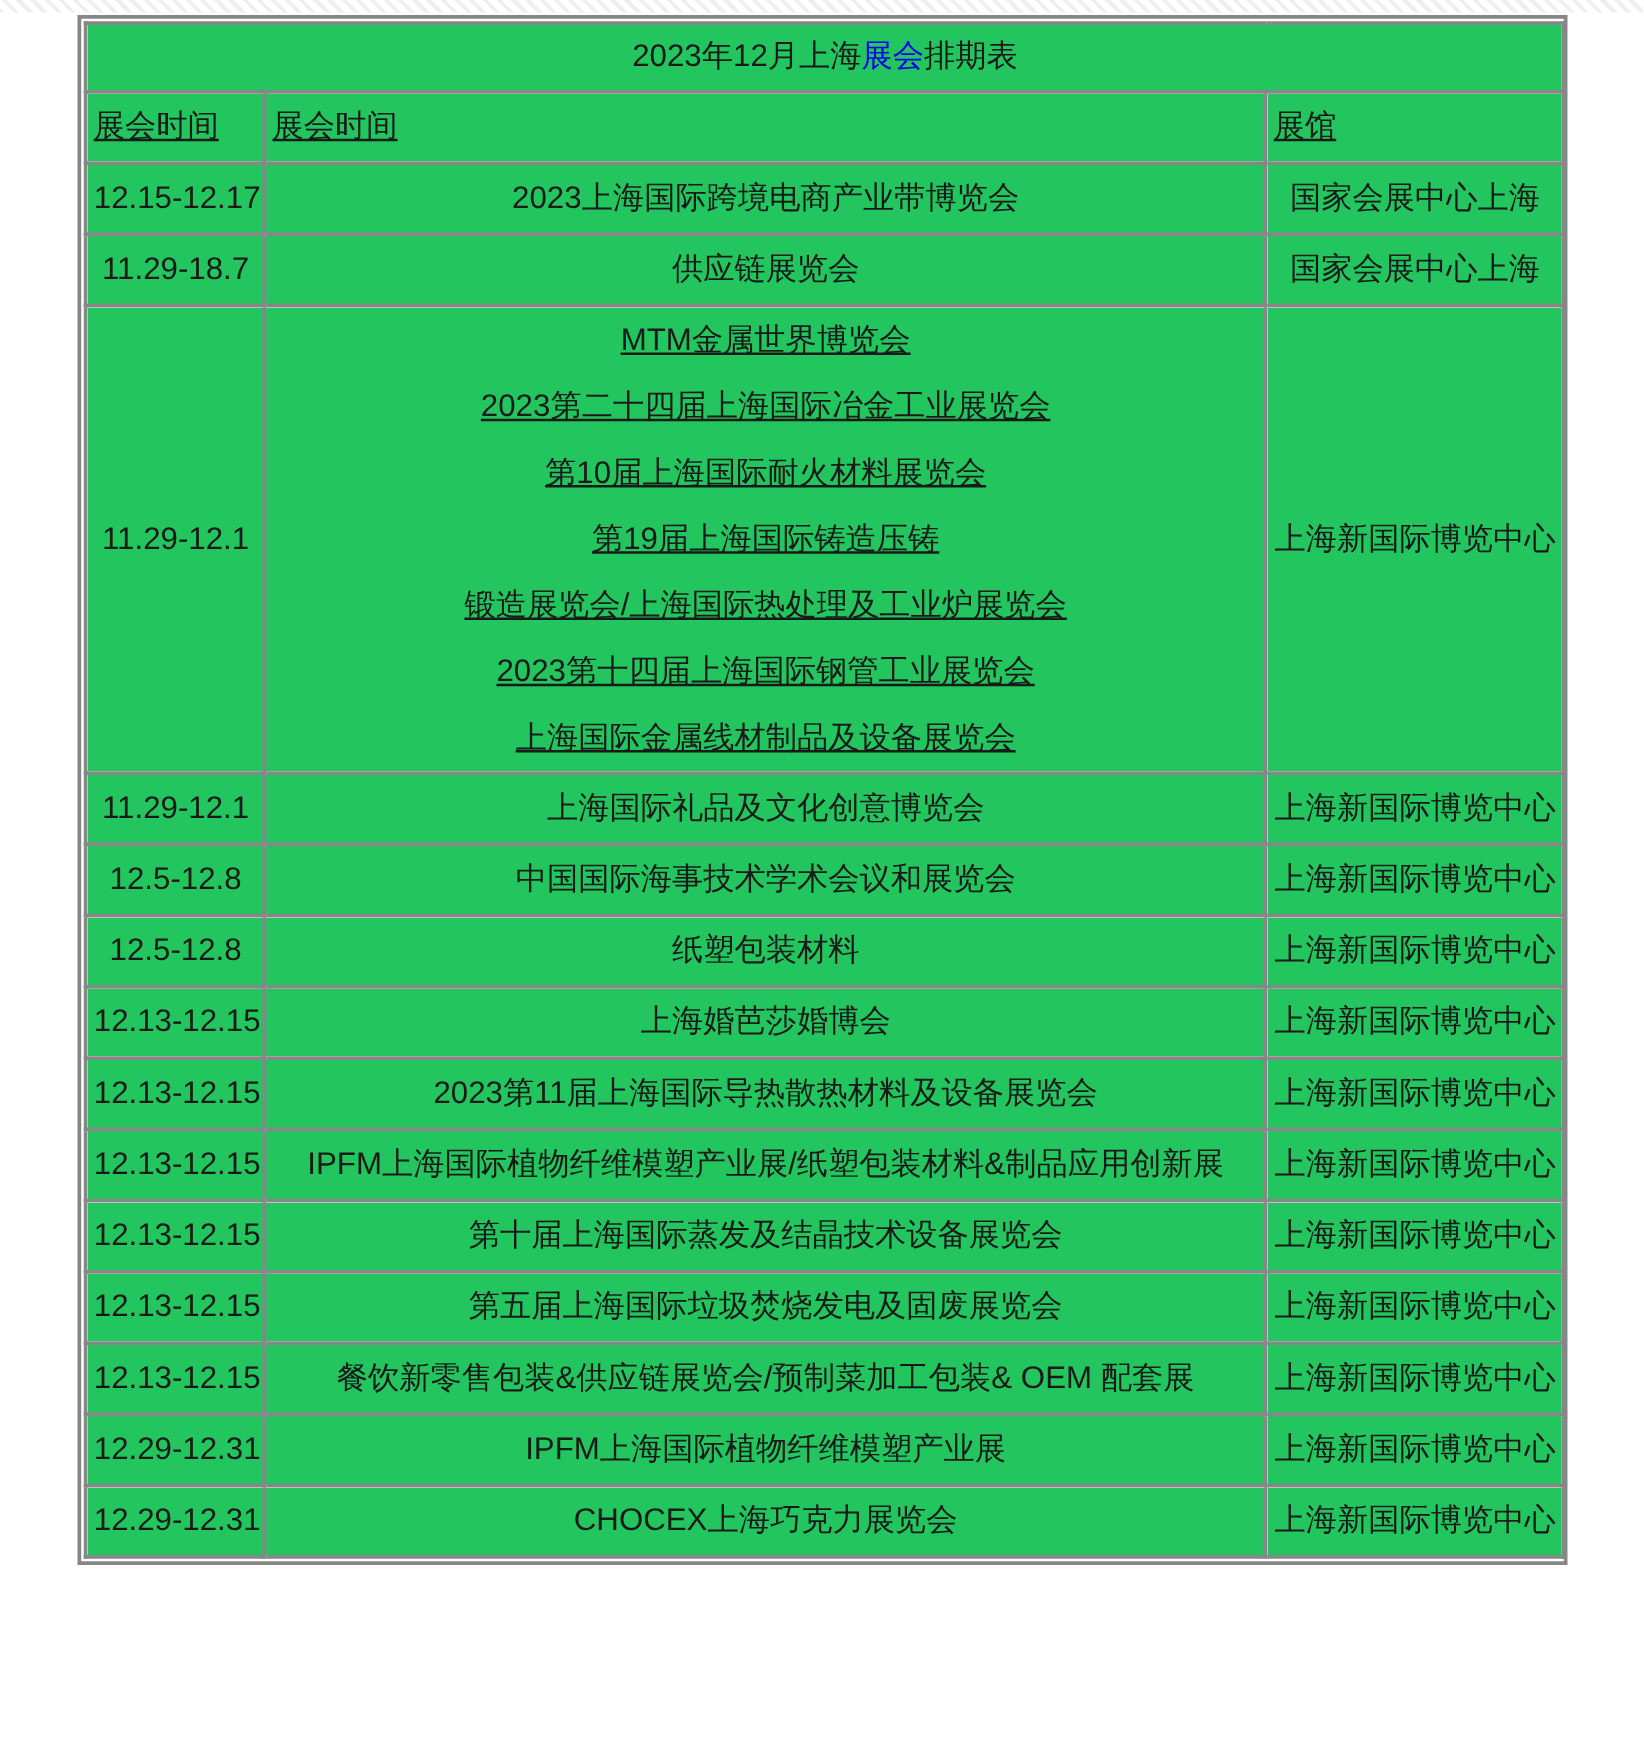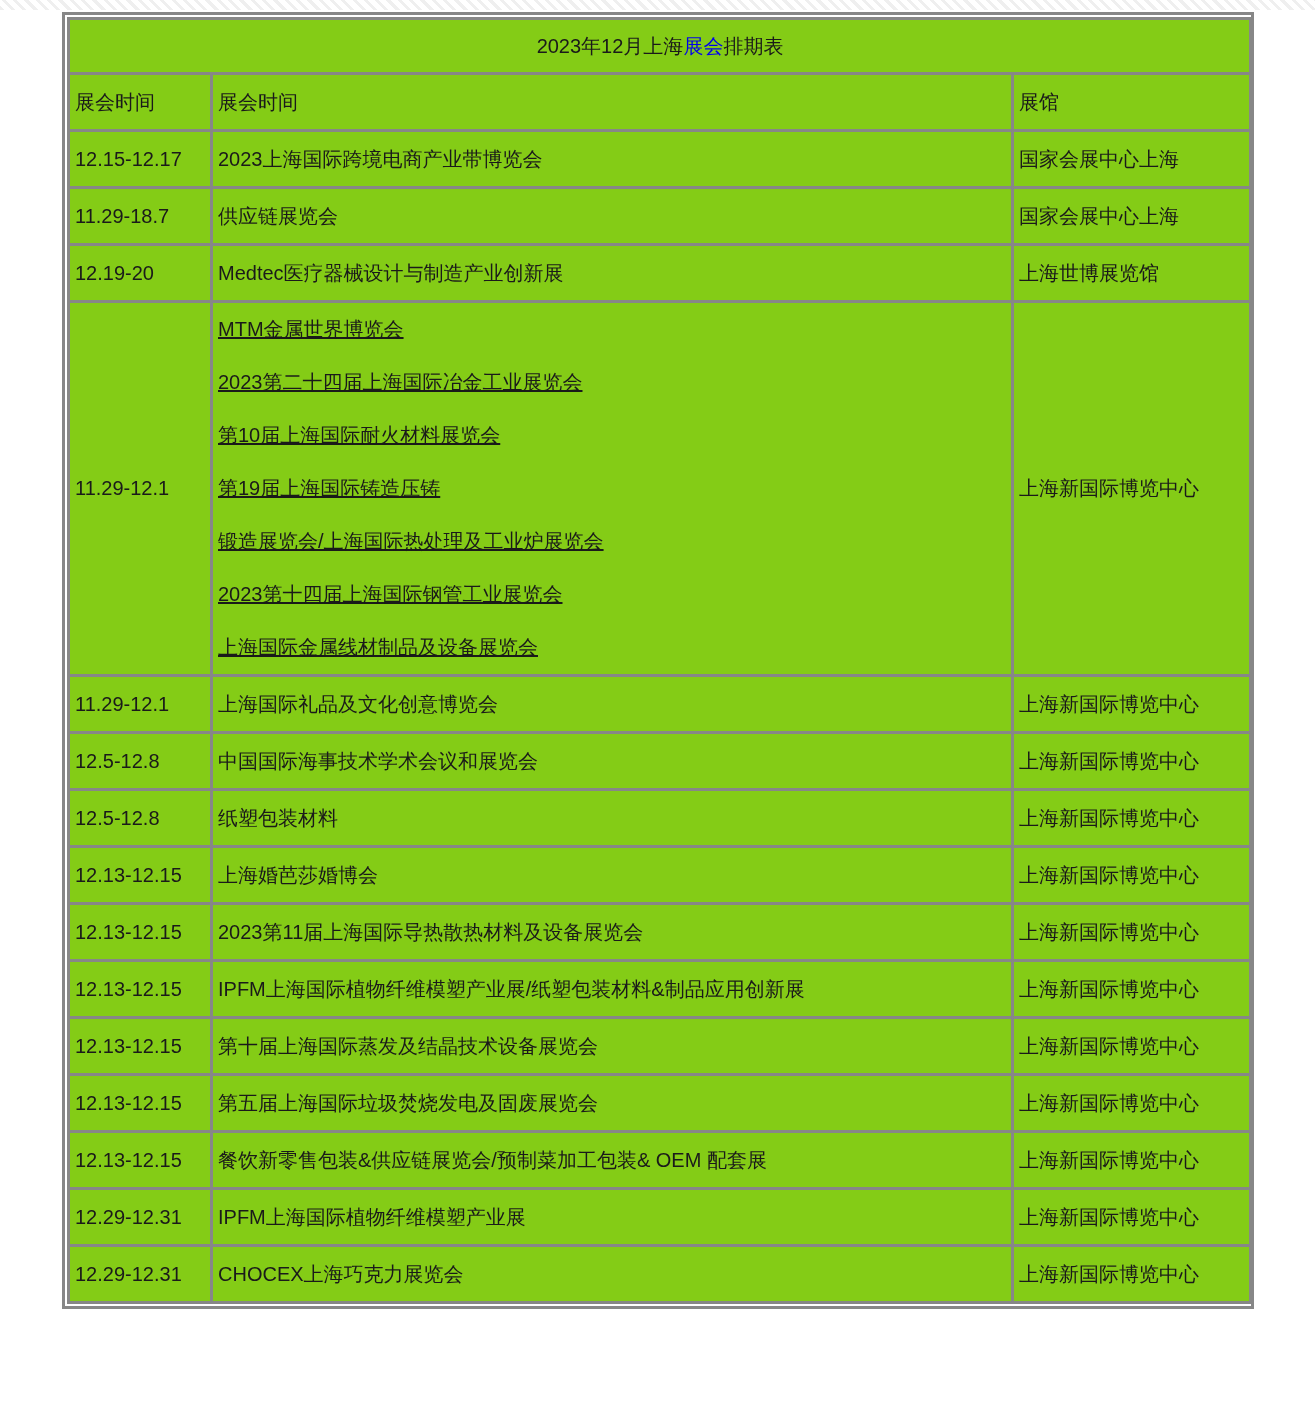--- a/index.html
+++ b/index.html
@@ -34,38 +34,40 @@
     padding: 2px;
     background: #ffffff;
   }
   table.schedule {
     border-collapse: collapse;
     table-layout: fixed;
     width: 1182px;
   }
   table.schedule td {
     border: 3px solid #878787;
-    font-size: 20px;
+    font-size: 25px;
     line-height: 1.25;
     padding: 0 4px 0 5px;
     vertical-align: middle;
-    background: #84cc16;
+    background: #22c55e;
     overflow: hidden;
     white-space: nowrap;
   }
   td.title-cell {
     height: 52px;
     text-align: center;
     font-size: 20px;
   }
   td.header-cell {
     height: 54px;
+    text-decoration: underline;
   }
   td.row-cell {
     height: 54px;
+    text-align: center;
   }
   td.multi-cell {
     padding-top: 6px;
     padding-bottom: 6px;
     text-decoration: underline;
   }
   .exh-line {
     line-height: 53px;
     white-space: nowrap;
   }
@@ -101,25 +103,20 @@
       <tbody id="rows-body">
           <tr>
             <td class="row-cell">12.15-12.17</td>
             <td class="row-cell">2023上海国际跨境电商产业带博览会</td>
             <td class="row-cell">国家会展中心上海</td>
           </tr>
           <tr>
             <td class="row-cell">11.29-18.7</td>
             <td class="row-cell">供应链展览会</td>
             <td class="row-cell">国家会展中心上海</td>
-          </tr>
-          <tr>
-            <td class="row-cell">12.19-20</td>
-            <td class="row-cell">Medtec医疗器械设计与制造产业创新展</td>
-            <td class="row-cell">上海世博展览馆</td>
           </tr>
           <tr>
             <td class="row-cell">11.29-12.1</td>
             <td class="row-cell multi-cell" style="height: auto;">
               <div class="exh-line">MTM金属世界博览会</div>
               <div class="exh-line">2023第二十四届上海国际冶金工业展览会</div>
               <div class="exh-line">第10届上海国际耐火材料展览会</div>
               <div class="exh-line">第19届上海国际铸造压铸</div>
               <div class="exh-line">锻造展览会/上海国际热处理及工业炉展览会</div>
               <div class="exh-line">2023第十四届上海国际钢管工业展览会</div>

